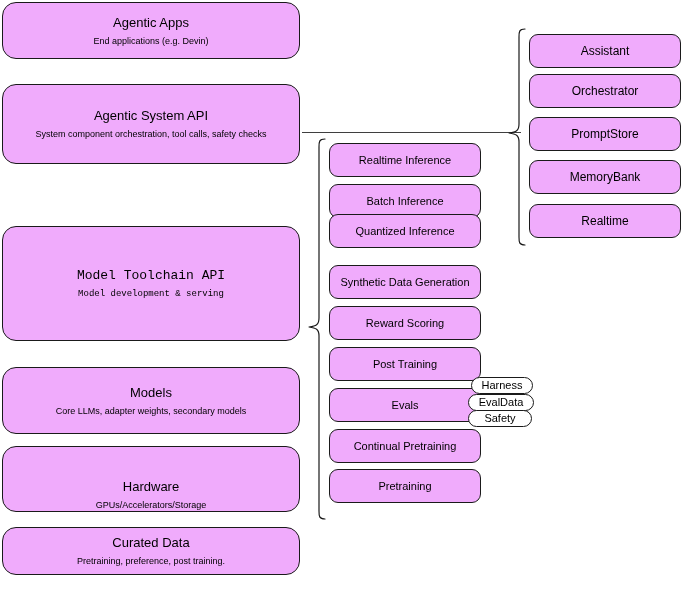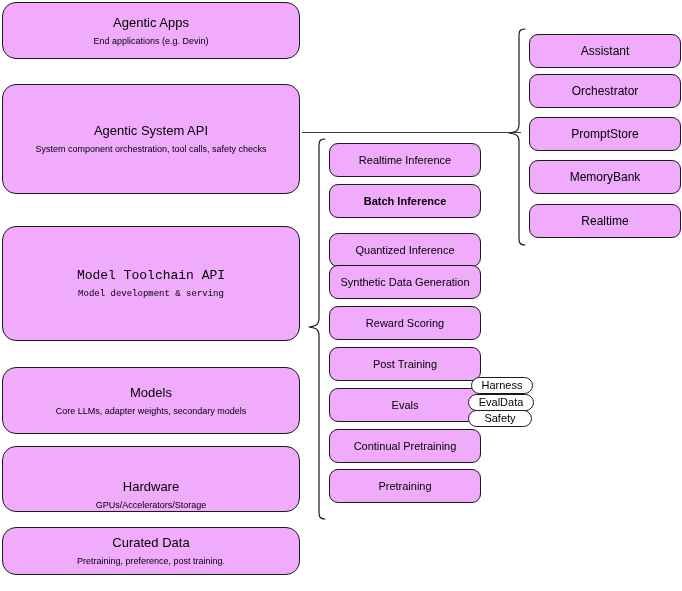--- a/index.html
+++ b/index.html
@@ -121,21 +121,21 @@
 </head>
 <body>
 
 <div id="canvas">
 
   <div class="box layer-box" style="top:2px;height:57px;">
     <div class="layer-title">Agentic Apps</div>
     <div class="layer-sub">End applications (e.g. Devin)</div>
   </div>
 
-  <div class="box layer-box" style="top:84px;height:110px;">
+  <div class="box layer-box" style="top:84px;height:80px;">
     <div class="layer-title">Agentic System API</div>
     <div class="layer-sub">System component orchestration, tool calls, safety checks</div>
   </div>
 
   <div class="box layer-box" style="top:226px;height:115px;font-family:Liberation Mono, monospace;">
     <div class="layer-title">Model Toolchain API</div>
     <div class="layer-sub">Model development &amp; serving</div>
   </div>
 
   <div class="box layer-box" style="top:367px;height:67px;">
@@ -159,24 +159,24 @@
     <path d="M17,1 C11,1 11,4 11,9 L11,96 C11,103 8,104 1,105 C8,106 11,107 11,114 L11,209 C11,214 11,217 17,217"></path>
   </svg>
 
   <svg class="brace" style="left:308px;top:138px;" width="18" height="382" viewBox="0 0 18 382">
     <path d="M17,1 C11,1 11,4 11,9 L11,180 C11,187 8,188 1,189 C8,190 11,191 11,198 L11,373 C11,378 11,381 17,381"></path>
   </svg>
 
   <div class="box mid-box" style="top:143px;">
     <div class="mid-label">Realtime Inference</div>
   </div>
-  <div class="box mid-box" style="top:184px;font-weight:bold;">
+  <div class="box mid-box" style="top:184px;">
     <div class="mid-label">Batch Inference</div>
   </div>
-  <div class="box mid-box" style="top:233px;text-align:right;">
+  <div class="box mid-box" style="top:214px;text-align:right;">
     <div class="mid-label">Quantized Inference</div>
   </div>
   <div class="box mid-box" style="top:265px;">
     <div class="mid-label">Synthetic Data Generation</div>
   </div>
   <div class="box mid-box" style="top:306px;">
     <div class="mid-label">Reward Scoring</div>
   </div>
   <div class="box mid-box" style="top:347px;">
     <div class="mid-label">Post Training</div>

